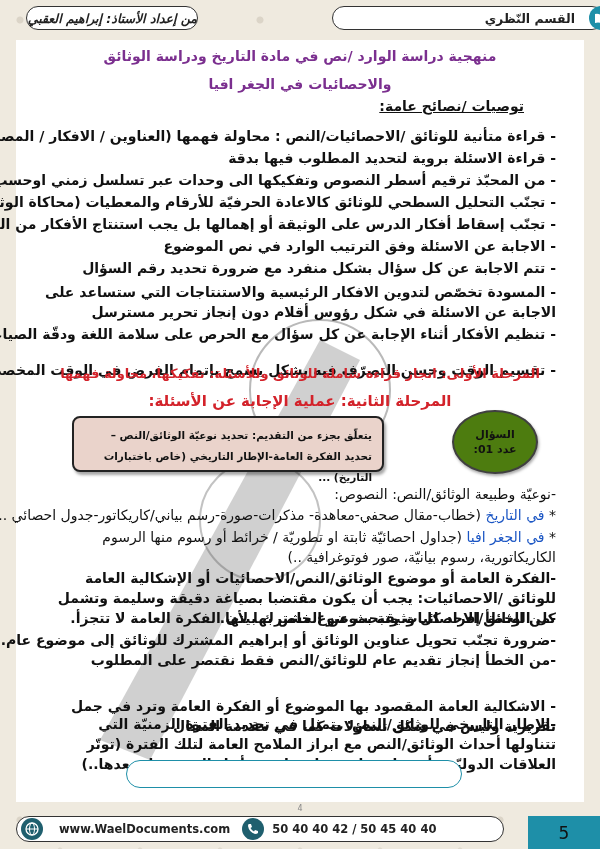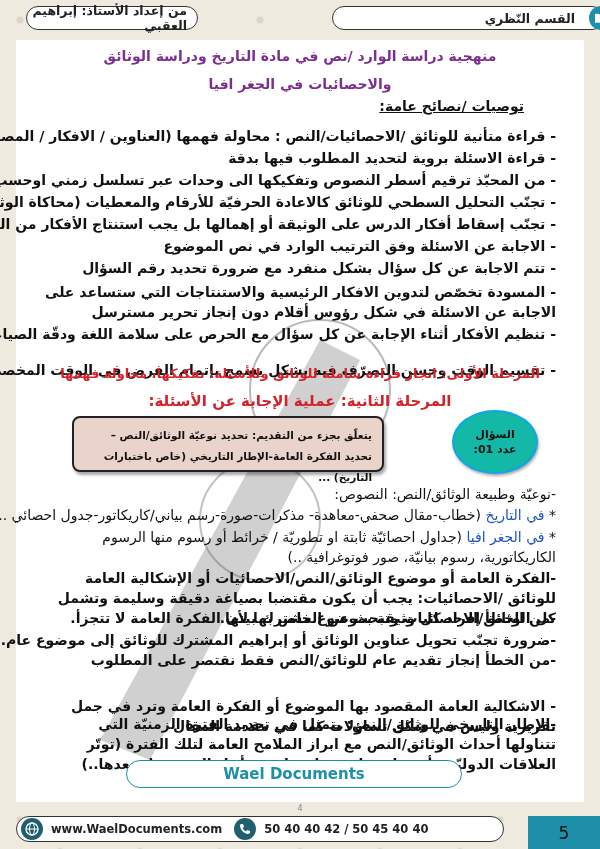--- a/index.html
+++ b/index.html
@@ -18,21 +18,21 @@
     background-size: 80px 80px;
   }
   
   .header { position: absolute; top: 0; left: 0; width: 600px; height: 40px; }
   .pill {
     position: absolute; top: 6px; height: 24px;
     background: #fff; border: 1.5px solid #333; border-radius: 14px;
     display: flex; align-items: center; direction: rtl;
     font-size: 12.5px; font-weight: bold; color: #222;
   }
-  .pill-author { left: 26px; width: 172px; padding-right: 10px; justify-content: flex-start; }
+  .pill-author { left: 26px; width: 172px; justify-content: flex-start; font-style: italic; }
   .pill-section { left: 312px; width: 272px; padding-right: 28px; margin-left: 20px; }
   .book-icon {
     position: absolute; right: -10px; top: -1px; width: 24px; height: 24px;
     background: #1e8fa8; border-radius: 50%;
     display: flex; align-items: center; justify-content: center;
   }
   
   .paper {
     position: absolute; left: 16px; top: 40px; width: 568px; height: 762px;
     background: #fff;
@@ -56,21 +56,21 @@
   }
   .q-box {
     position: absolute; left: 72px; top: 416px; width: 312px; height: 56px;
     background: #ead3cb; border: 2px solid #222; border-radius: 8px;
     box-shadow: 2px 3px 3px rgba(0,0,0,0.35);
     direction: rtl; padding: 7px 10px 0 8px;
     font-size: 10.5px; font-weight: bold; color: #111; line-height: 21px; text-align: right;
   }
   .q-circle {
     position: absolute; left: 452px; top: 410px; width: 86px; height: 64px;
-    background: #14b8a6; border: 2px solid #0ea5e9; border-radius: 50%;
+    background: #4d7c0f; border: 2px solid #404040; border-radius: 50%;
     box-shadow: 1px 2px 3px rgba(0,0,0,0.35);
     display: flex; flex-direction: column; align-items: center; justify-content: center;
     direction: rtl; font-size: 11px; font-weight: bold; color: #111; gap: 2px;
   }
   .blue { color: #1a55c4; }
   .brand-pill {
     position: absolute; left: 126px; top: 760px; width: 336px; height: 28px;
     border: 1.5px solid #1e8fa8; border-radius: 14px; background: #fff;
     display: flex; align-items: center; justify-content: center; direction: rtl;
     color: #1e8fa8; font-weight: bold; font-size: 15px; gap: 6px;
@@ -160,34 +160,33 @@
 </div>
 
 <div class="line wide" style="top:568px; line-height:20px;">-الفكرة العامة أو موضوع الوثائق/النص/الاحصائيات أو الإشكالية العامة للوثائق /الاحصائيات: يجب أن يكون مقتضبا بصياغة دقيقة وسليمة وتشمل كل الوثائق/الاحصائيات وتبحث عن المشترك بينها.</div>
 <div class="line" style="top:610px;">-من الخطأ إفراد كل وثيقة بموضوع خاص بها لأن الفكرة العامة لا تتجزأ.</div>
 <div class="line" style="top:632px;">-ضرورة تجنّب تحويل عناوين الوثائق أو إبراهيم المشترك للوثائق إلى موضوع عام.</div>
 <div class="line" style="top:652px;">-من الخطأ إنجاز تقديم عام للوثائق/النص فقط نقتصر على المطلوب</div>
 <div class="line wide" style="top:672px; line-height:20px;margin-top:24px;">- الاشكالية العامة المقصود بها الموضوع أو الفكرة العامة وترد في جمل تقريرية وليس في شكل تساؤلات كما في مقدمة المقال</div>
 <div class="line wide" style="top:714px; line-height:20px;">-الإطار التاريخي للوثائق/النص: يتمثل في تحديد الفترة الزمنيّة التي تتناولها أحداث الوثائق/النص مع ابراز الملامح العامة لتلك الفترة (توتّر العلاقات الدوليّة ..أزمة اقتصادية و اجتماعية.. أثناء الحرب.. او بعدها..)</div>
 
 <div class="brand-pill">
-  <span style="direction:ltr;">Wael Documents</span>
 </div>
 
 <div class="page-num-small">4</div>
 
 <div class="footer-pill">
   <span class="round-icon">
     <svg width="14" height="14" viewBox="0 0 14 14">
         <circle cx="7" cy="7" r="6" fill="none" stroke="#fff" stroke-width="1.3"></circle>
         <ellipse cx="7" cy="7" rx="2.5" ry="6" fill="none" stroke="#fff" stroke-width="1"></ellipse>
         <line x1="1" y1="7" x2="13" y2="7" stroke="#fff" stroke-width="1"></line>
       </svg>
   </span>
-  <span style="margin-left:8px;">www.WaelDocuments.com</span>
+  <span style="margin-left:16px;">www.WaelDocuments.com</span>
   <span class="round-icon" style="margin-left:12px;">
     <svg width="12" height="12" viewBox="0 0 12 12">
         <path d="M2 1 L4 1 L5 4 L3.5 5 Q5 8 7 8.5 L8 7 L11 8 L11 10 Q10 11 8 11 Q2 9 1 3 Q1 1 2 1 Z" fill="#fff"></path>
       </svg>
   </span>
   <span style="margin-left:8px;">50 40 40 42 / 50 45 40 40</span>
 </div>
 <div class="page-tab">5</div>
 
 </body></html>

